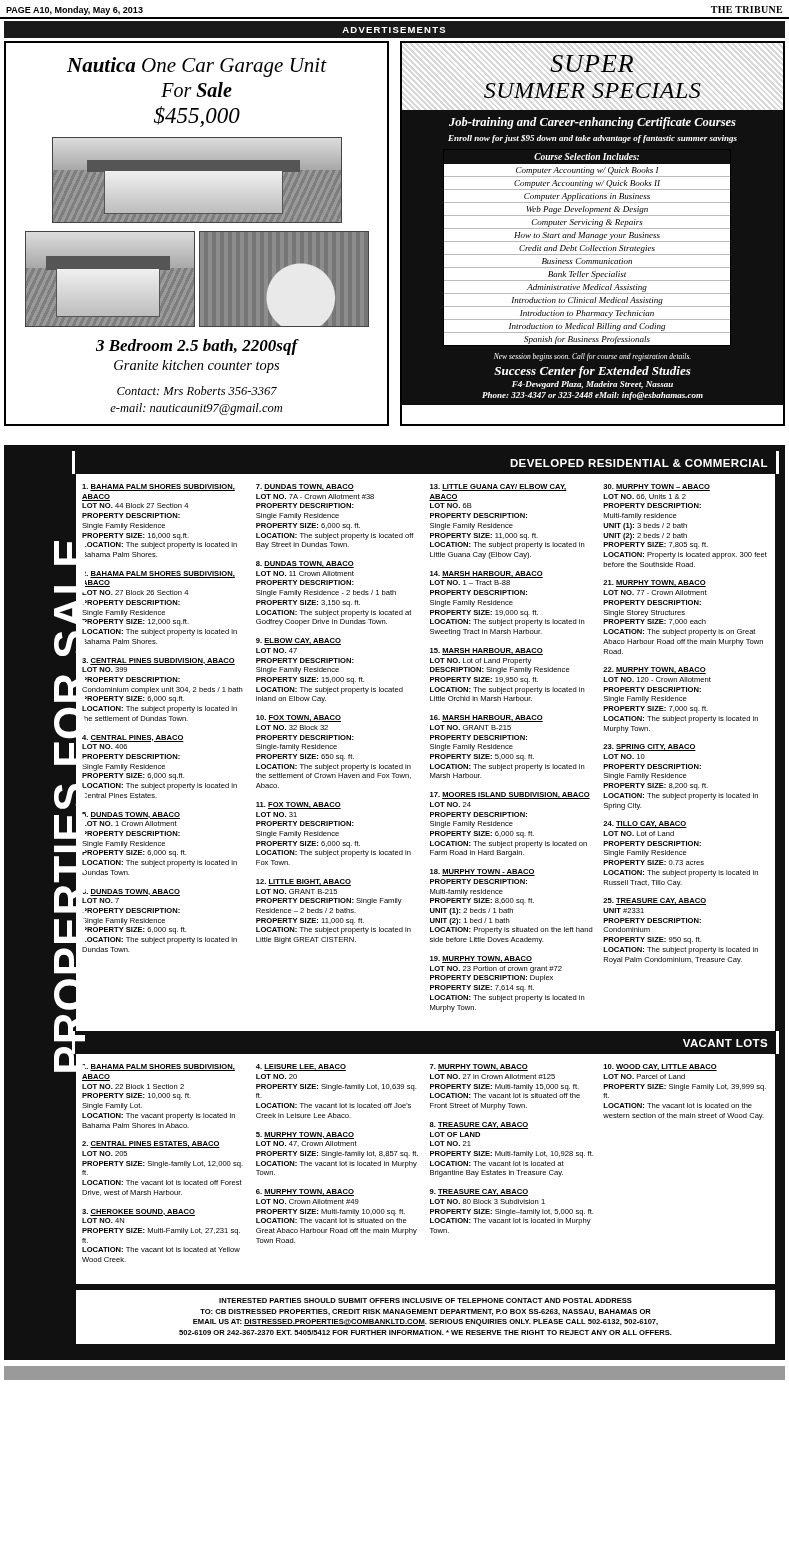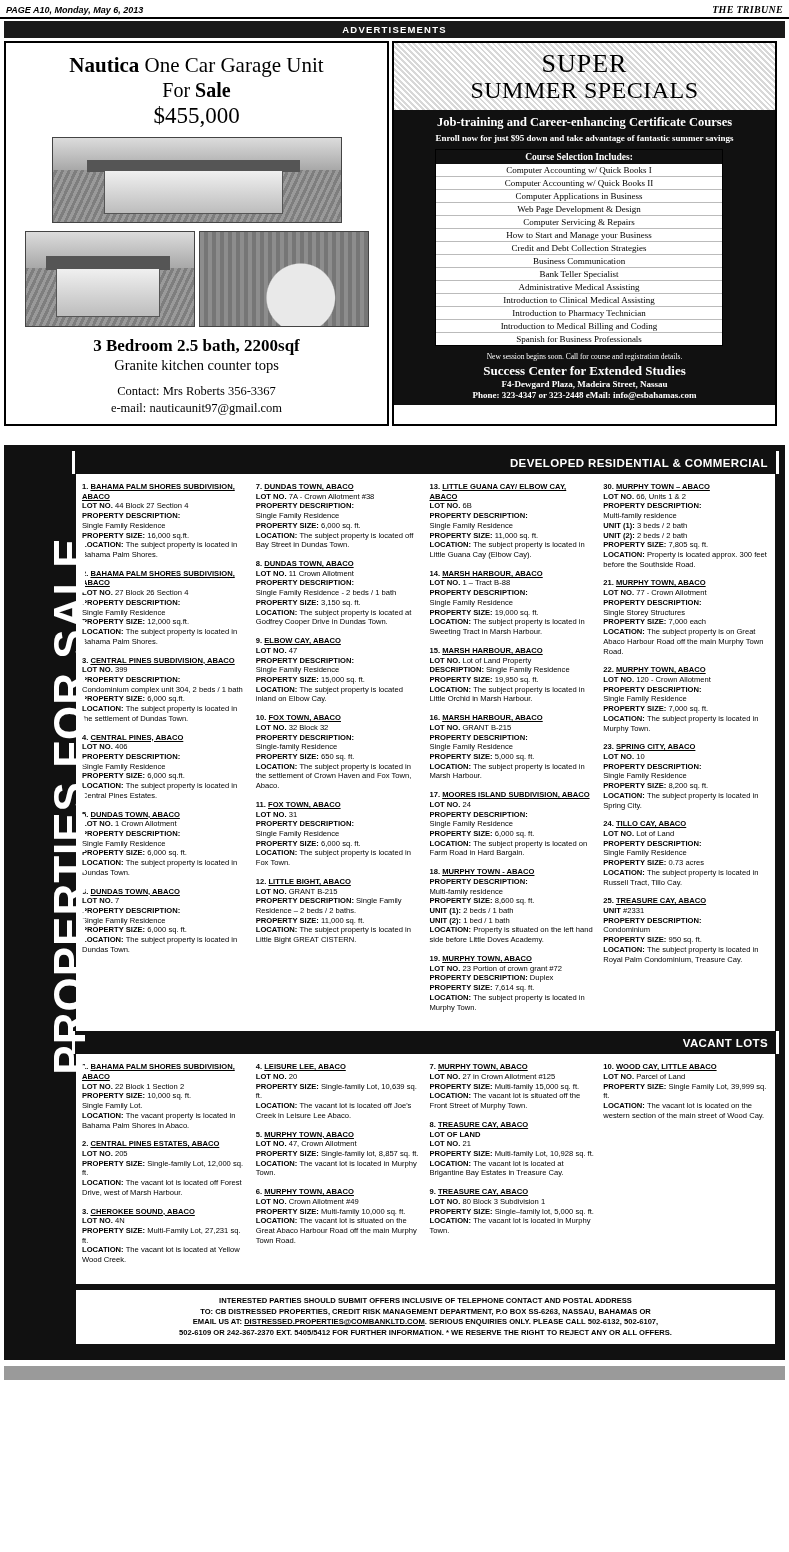--- a/index.html
+++ b/index.html
@@ -11,31 +11,30 @@
     color: #000;
     -webkit-font-smoothing: antialiased;
   }
   .page { width:789px; position:relative; }
 
   
   .pagehead {
     display:flex; justify-content:space-between; align-items:flex-end;
     font-size:9px; font-weight:bold; padding:4px 6px 2px 6px;
     border-bottom:2px solid #000;
-    font-style:italic;
   }
   .pagehead .right { font-family:"Liberation Serif", serif; font-size:10px; letter-spacing:.3px;}
 
   
   .adv-banner {
     background:#1a1a1a; color:#fff; text-align:center;
     font-size:9.5px; font-weight:bold; letter-spacing:1.2px;
     padding:3px 0 3px 0; margin:2px 4px 0 4px;
   }
-  .adv-wrap { padding:3px 4px 15px 4px; display:flex; gap:3px; }
+  .adv-wrap { padding:3px 4px 15px 4px; display:flex; gap:11px;font-style:italic; }
 
   
   .ad-left {
     width:385px; border:2px solid #000; padding:6px 8px 8px 8px;
     text-align:center; font-family:"Liberation Serif", serif;
   }
   .ad-left .l1 { font-size:21px; margin-top:4px; }
   .ad-left .l1 b { font-weight:bold; }
   .ad-left .l2 { font-size:20px; margin-top:1px;}
   .ad-left .price { font-size:23px; margin-top:1px; }

